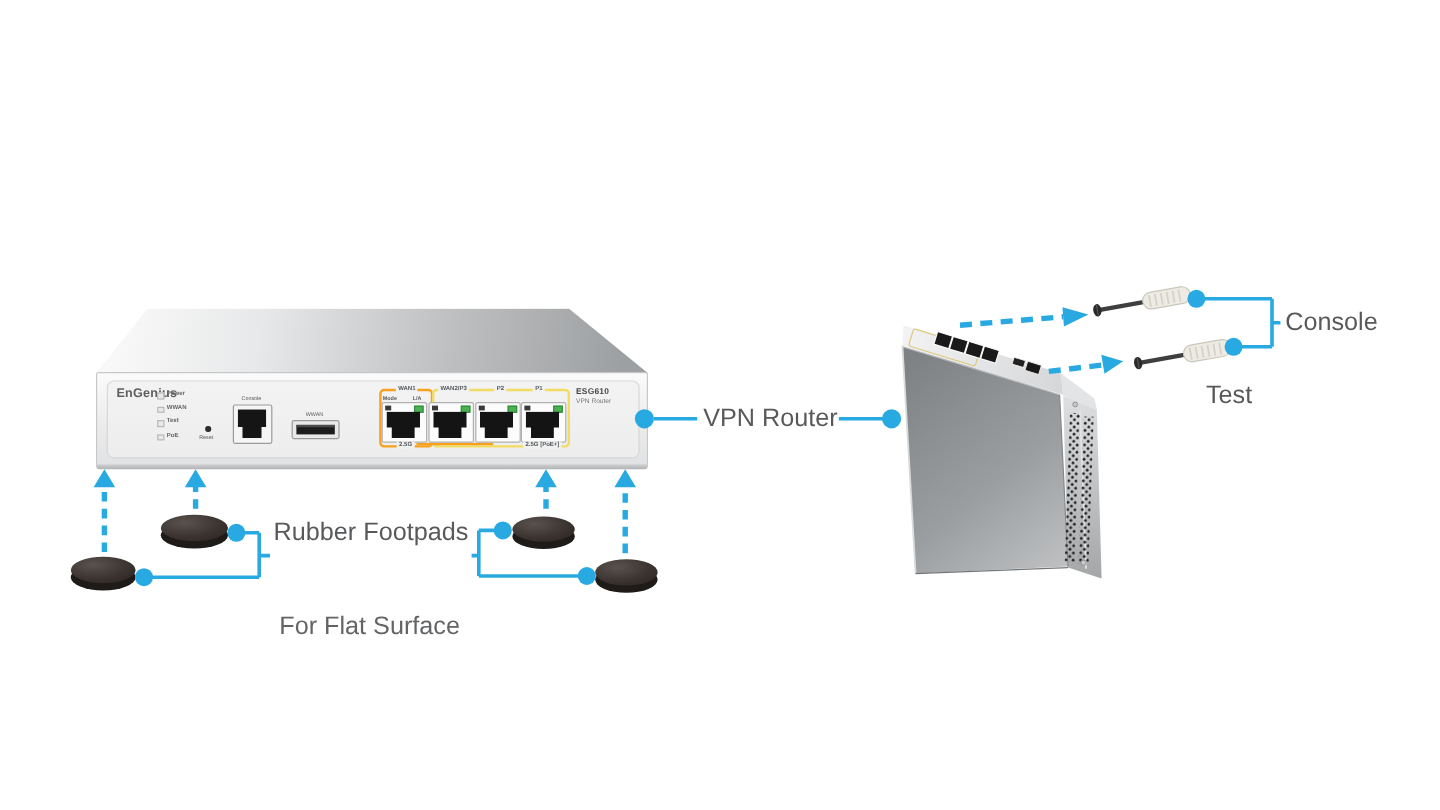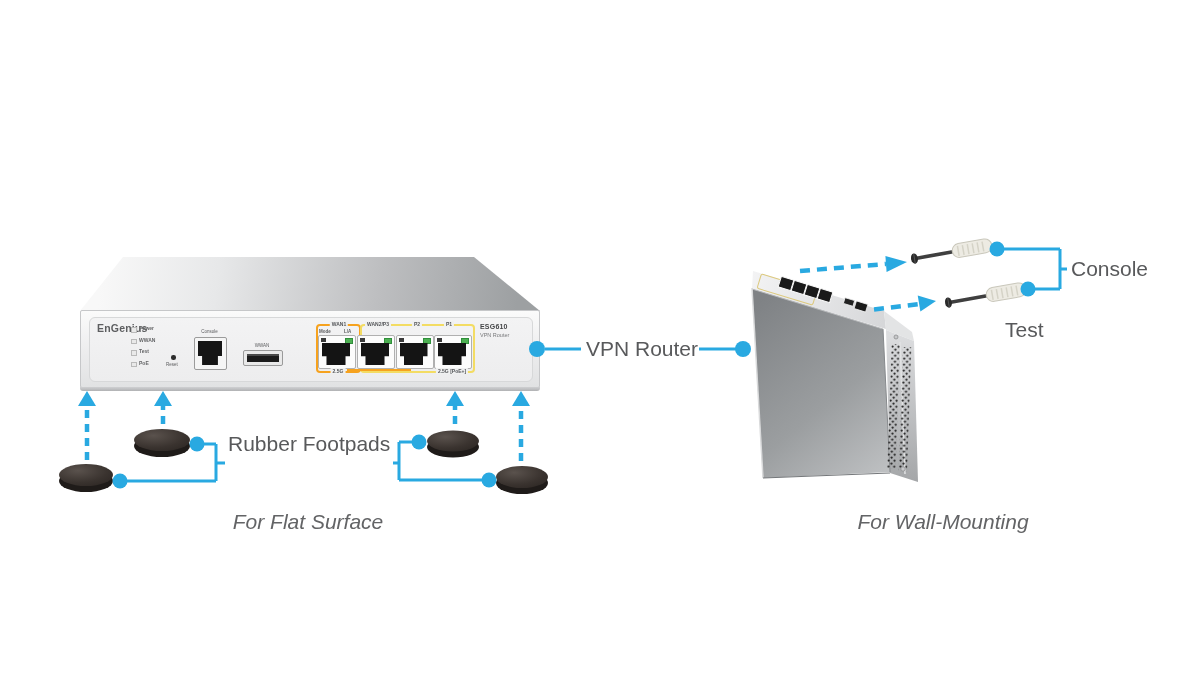--- a/index.html
+++ b/index.html
@@ -1,20 +1,20 @@
 <!DOCTYPE html>
 <html><head>
 <meta charset="utf-8">
 <style>
   html,body{margin:0;padding:0;background:#fff;}
   #canvas{position:relative;width:1200px;height:675px;background:#fff;overflow:hidden;
           font-family:"Liberation Sans",sans-serif;}
   
   .callout{position:absolute;font-size:21px;color:#58595b;white-space:nowrap;line-height:23px;}
-  .caption{position:absolute;font-size:21px;color:#636466;white-space:nowrap;transform:translateX(-50%);font-style:italic;}
+  .caption{position:absolute;font-size:21px;color:#636466;white-space:nowrap;transform:translateX(-50%);}
   
   #flat-router{position:absolute;left:80px;top:257px;width:460px;height:134px;}
   .top-face{position:absolute;left:0;top:0;width:460px;height:54px;
             clip-path:polygon(43px 0,394px 0,460px 54px,0 54px);
             background:linear-gradient(97deg,#f8f8f8 5%,#e7e8e9 30%,#bdbec0 65%,#9da0a2 95%);}
   .front-face{position:absolute;left:0;top:53px;width:458px;height:76px;border:1px solid #c6c7c9;
               border-radius:2px;background:linear-gradient(#fbfbfb,#ececed 55%,#e1e2e3);}
   .bottom-edge{position:absolute;left:0;top:130px;width:460px;height:4px;
                background:linear-gradient(#cfd0d2,#b1b2b4);border-radius:0 0 3px 3px;}
   .inner-panel{position:absolute;left:8px;top:6px;width:442px;height:63px;border:1px solid #d7d8d9;
@@ -240,15 +240,14 @@
       <circle cx="997" cy="249" r="7.5"></circle>
       <circle cx="1028" cy="289" r="7.5"></circle>
     </g>
   </svg>
 
   <div class="callout" style="left:228px;top:432px">Rubber Footpads</div>
   <div class="callout" style="left:586px;top:337px">VPN Router</div>
   <div class="callout" style="left:1071px;top:257px">Console</div>
   <div class="callout" style="left:1005px;top:318px">Test</div>
   <div class="caption" style="left:308px;top:510px">For Flat Surface</div>
-  <div class="caption" style="left:943px;top:510px">For Wall-Mounting</div>
 
 </div>
 
 </body></html>

